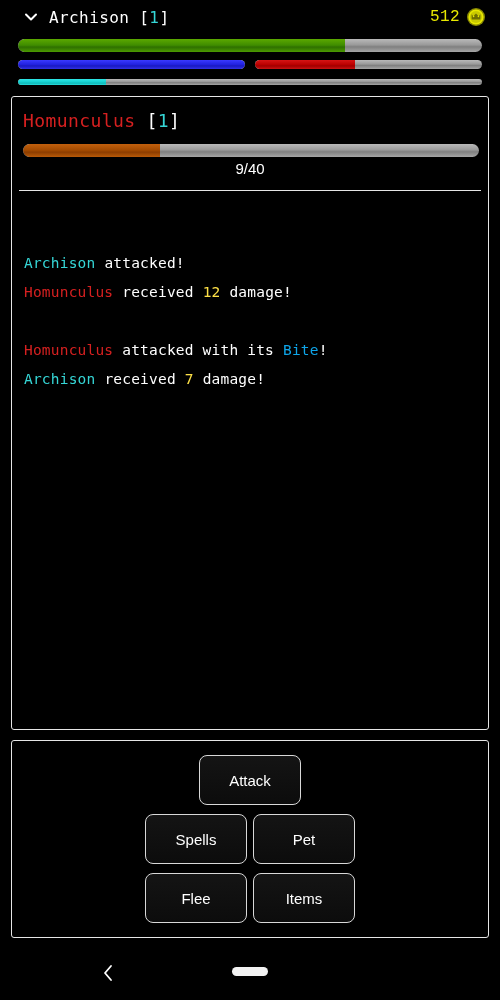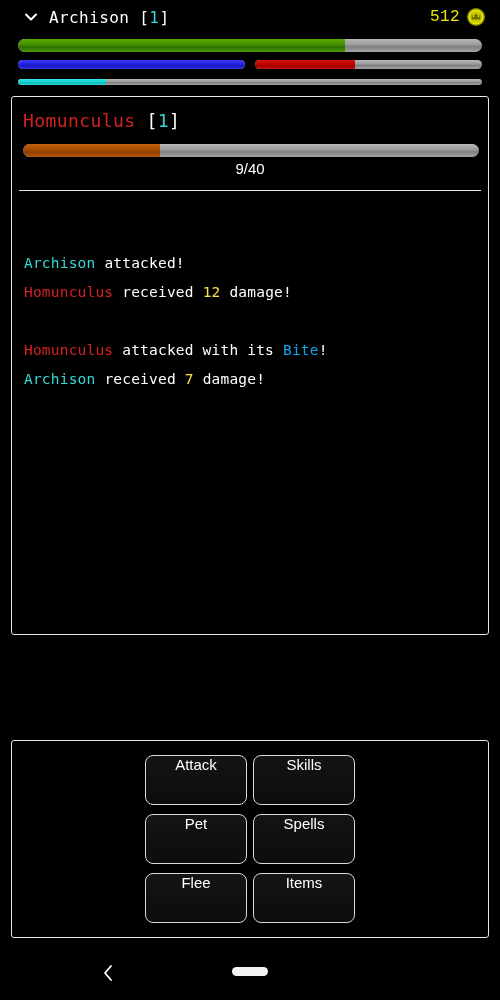--- a/index.html
+++ b/index.html
@@ -99,21 +99,21 @@
   #xp-fill { background: linear-gradient(to bottom, #2ee6e6 0%, #15d0d0 50%, #0fbaba 70%, #2adede 100%); }
 
   
   .panel {
     position: absolute;
     border: 1px solid #e6e6e6;
     border-radius: 3px;
     background: #000000;
   }
 
-  #battle-panel { left: 11px; top: 96px; width: 478px; height: 539px; }
+  #battle-panel { left: 11px; top: 96px; width: 478px; height: 634px; }
 
   .enemy-name-row {
     position: absolute;
     left: 11px; top: 13px;
     white-space: pre;
     font-family: "DejaVu Sans Mono", "Liberation Mono", monospace;
     font-size: 18px;
     letter-spacing: 0.4px;
   }
   .enemy-name { color: #d62020; }
@@ -186,21 +186,21 @@
   }
   .action-btn {
     width: 102px; height: 50px;
     border: 1px solid #d8d8d8;
     border-radius: 8px;
     background: linear-gradient(to bottom, #141414 0%, #0c0c0c 100%);
     color: #ffffff;
     font-family: "Liberation Sans", "DejaVu Sans", sans-serif;
     font-size: 15px;
     display: flex;
-    align-items: flex-start;
+    align-items: center;
     justify-content: center;
     cursor: pointer;
   }
 
   
   .nav-bar {
     position: absolute;
     left: 0; top: 946px;
     width: 500px; height: 54px;
     background: #000000;
@@ -277,30 +277,27 @@
 
   <div class="log" id="battle-log"><div class="log-line"><span class="tok-player">Archison</span><span class="tok-plain"> attacked!</span></div><div class="log-line"><span class="tok-enemy">Homunculus</span><span class="tok-plain"> received </span><span class="tok-dmg">12</span><span class="tok-plain"> damage!</span></div><div class="log-line blank">&nbsp;</div><div class="log-line"><span class="tok-enemy">Homunculus</span><span class="tok-plain"> attacked with its </span><span class="tok-skill">Bite</span><span class="tok-plain">!</span></div><div class="log-line"><span class="tok-player">Archison</span><span class="tok-plain"> received </span><span class="tok-dmg">7</span><span class="tok-plain"> damage!</span></div></div>
 </div>
 
 <div class="panel" id="actions-panel">
   <div class="action-grid" id="action-grid">
       <div class="action-row">
         <div class="action-btn">
           <span>Attack</span>
         </div>
-        <div class="action-btn">
-          <span>Skills</span>
-        </div>
       </div>
       <div class="action-row">
         <div class="action-btn">
+          <span>Spells</span>
+        </div>
+        <div class="action-btn">
           <span>Pet</span>
-        </div>
-        <div class="action-btn">
-          <span>Spells</span>
         </div>
       </div>
       <div class="action-row">
         <div class="action-btn">
           <span>Flee</span>
         </div>
         <div class="action-btn">
           <span>Items</span>
         </div>
       </div>

